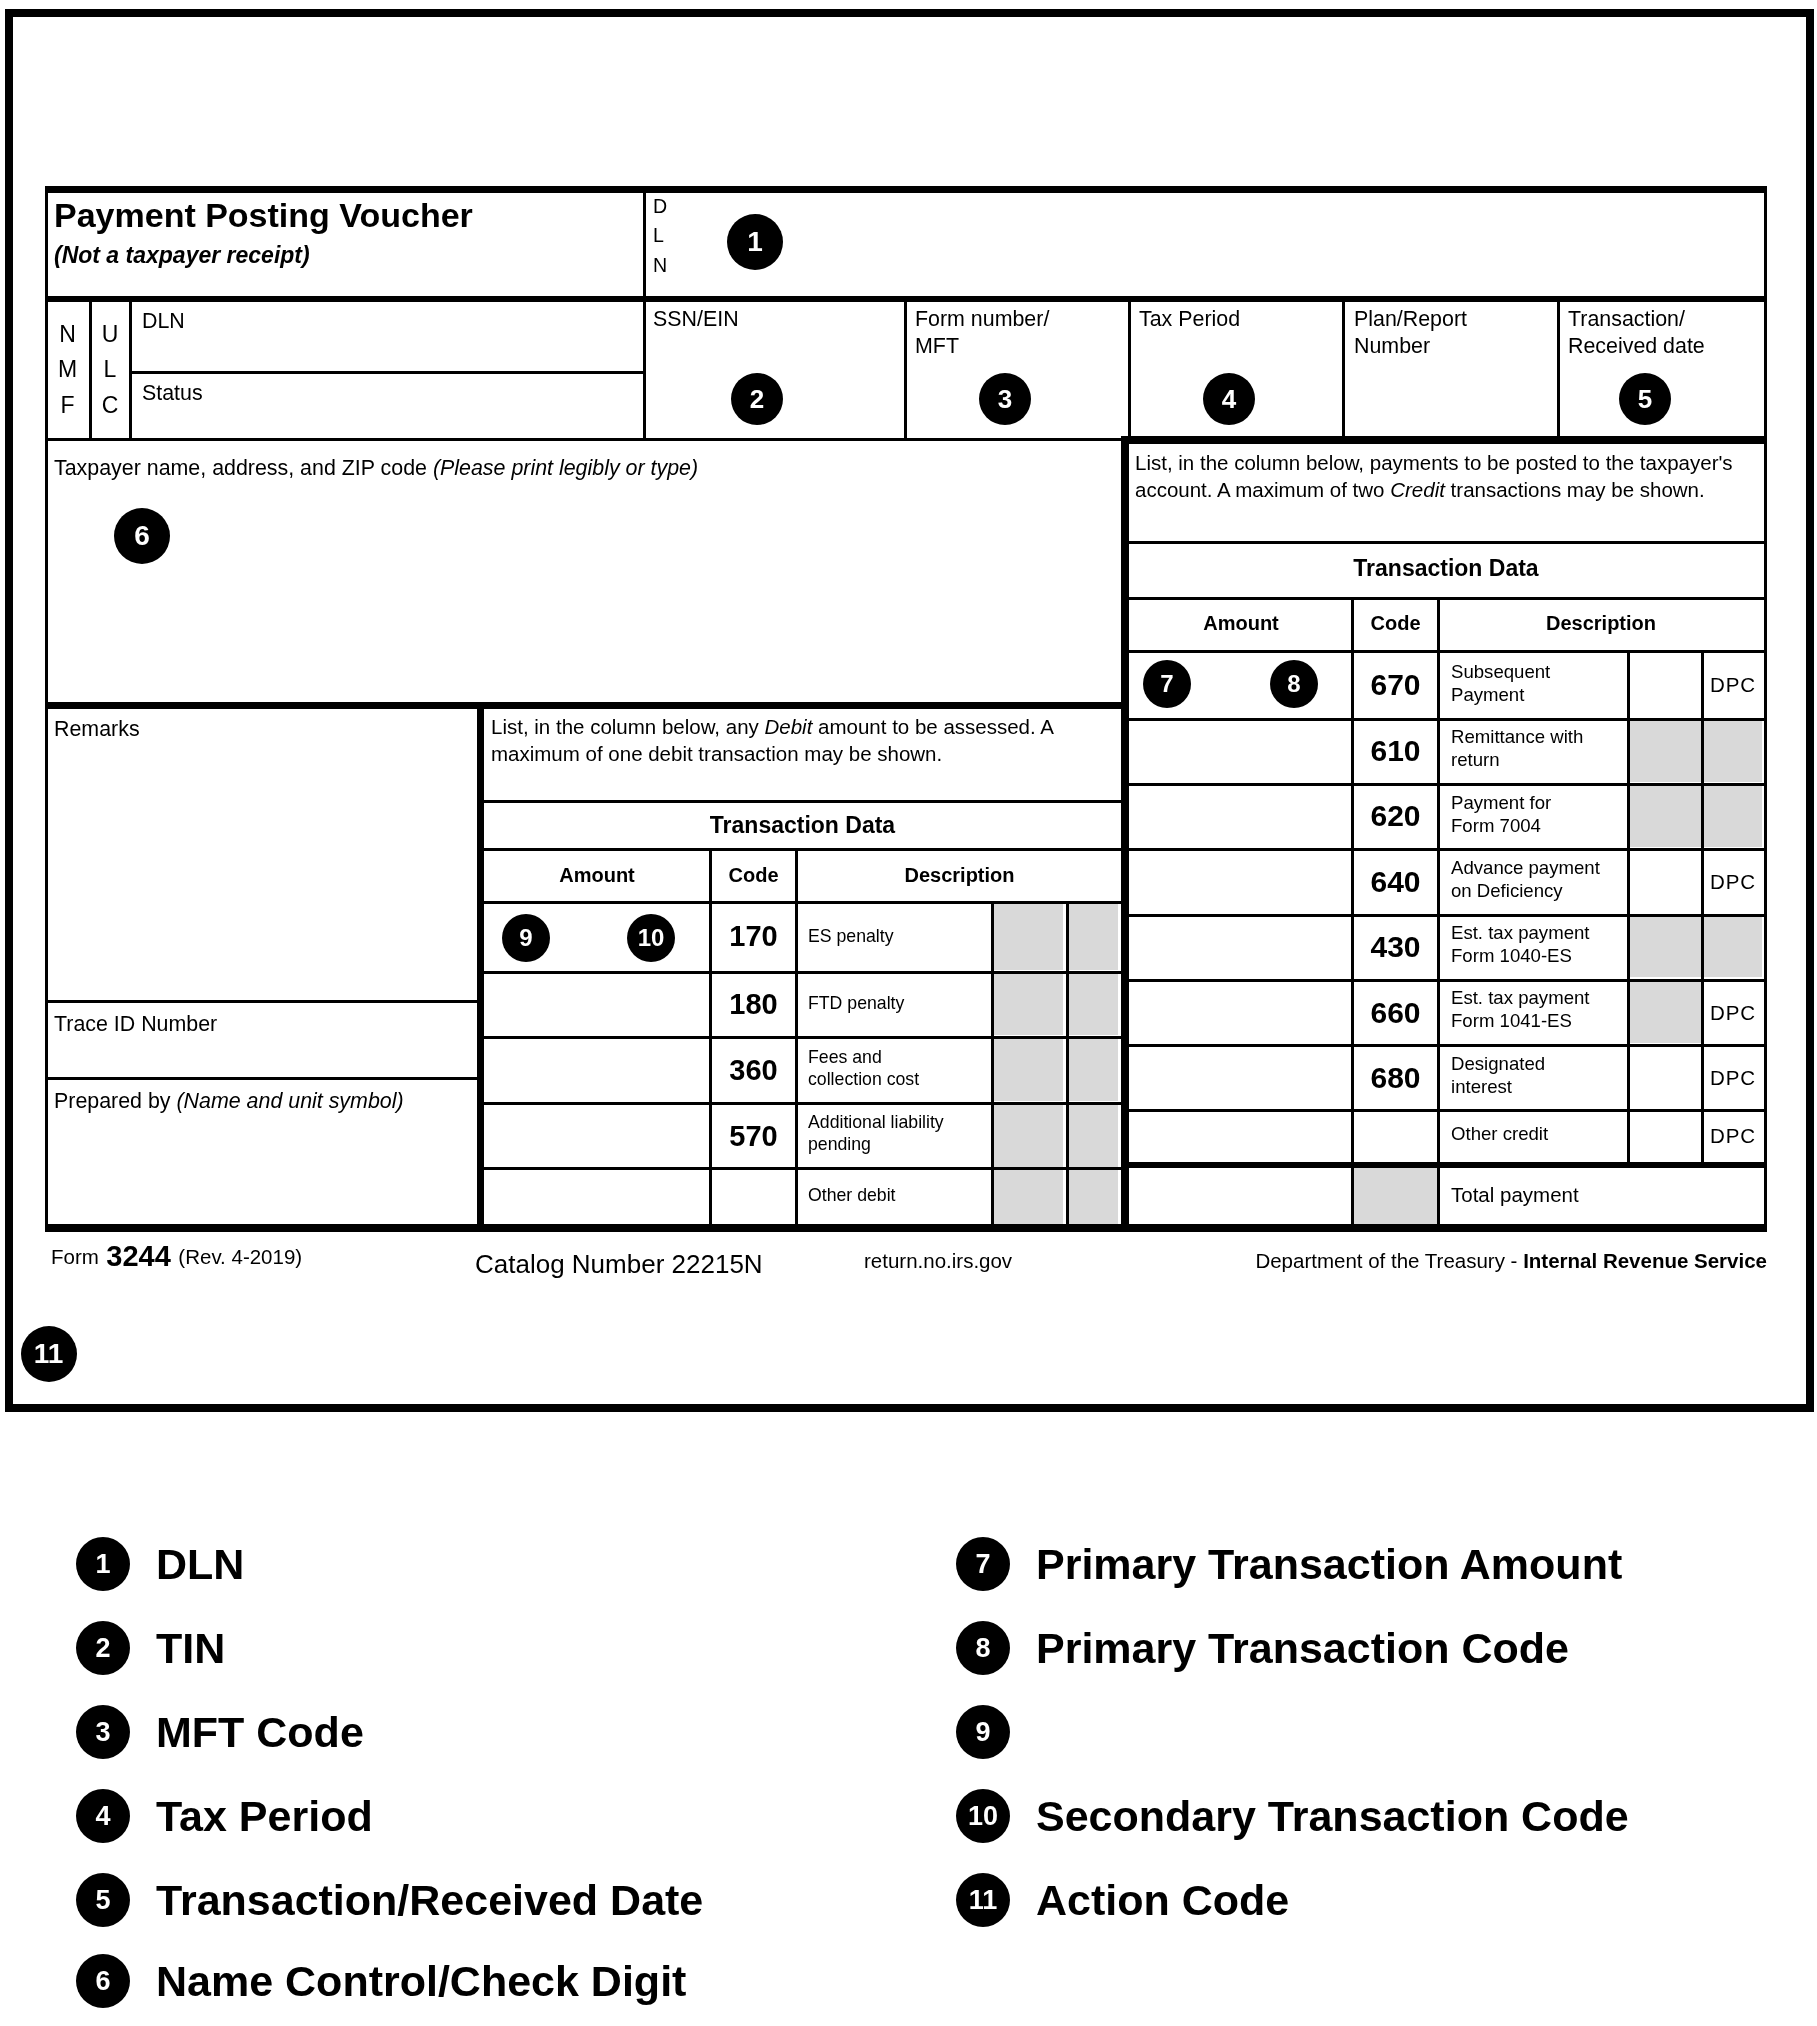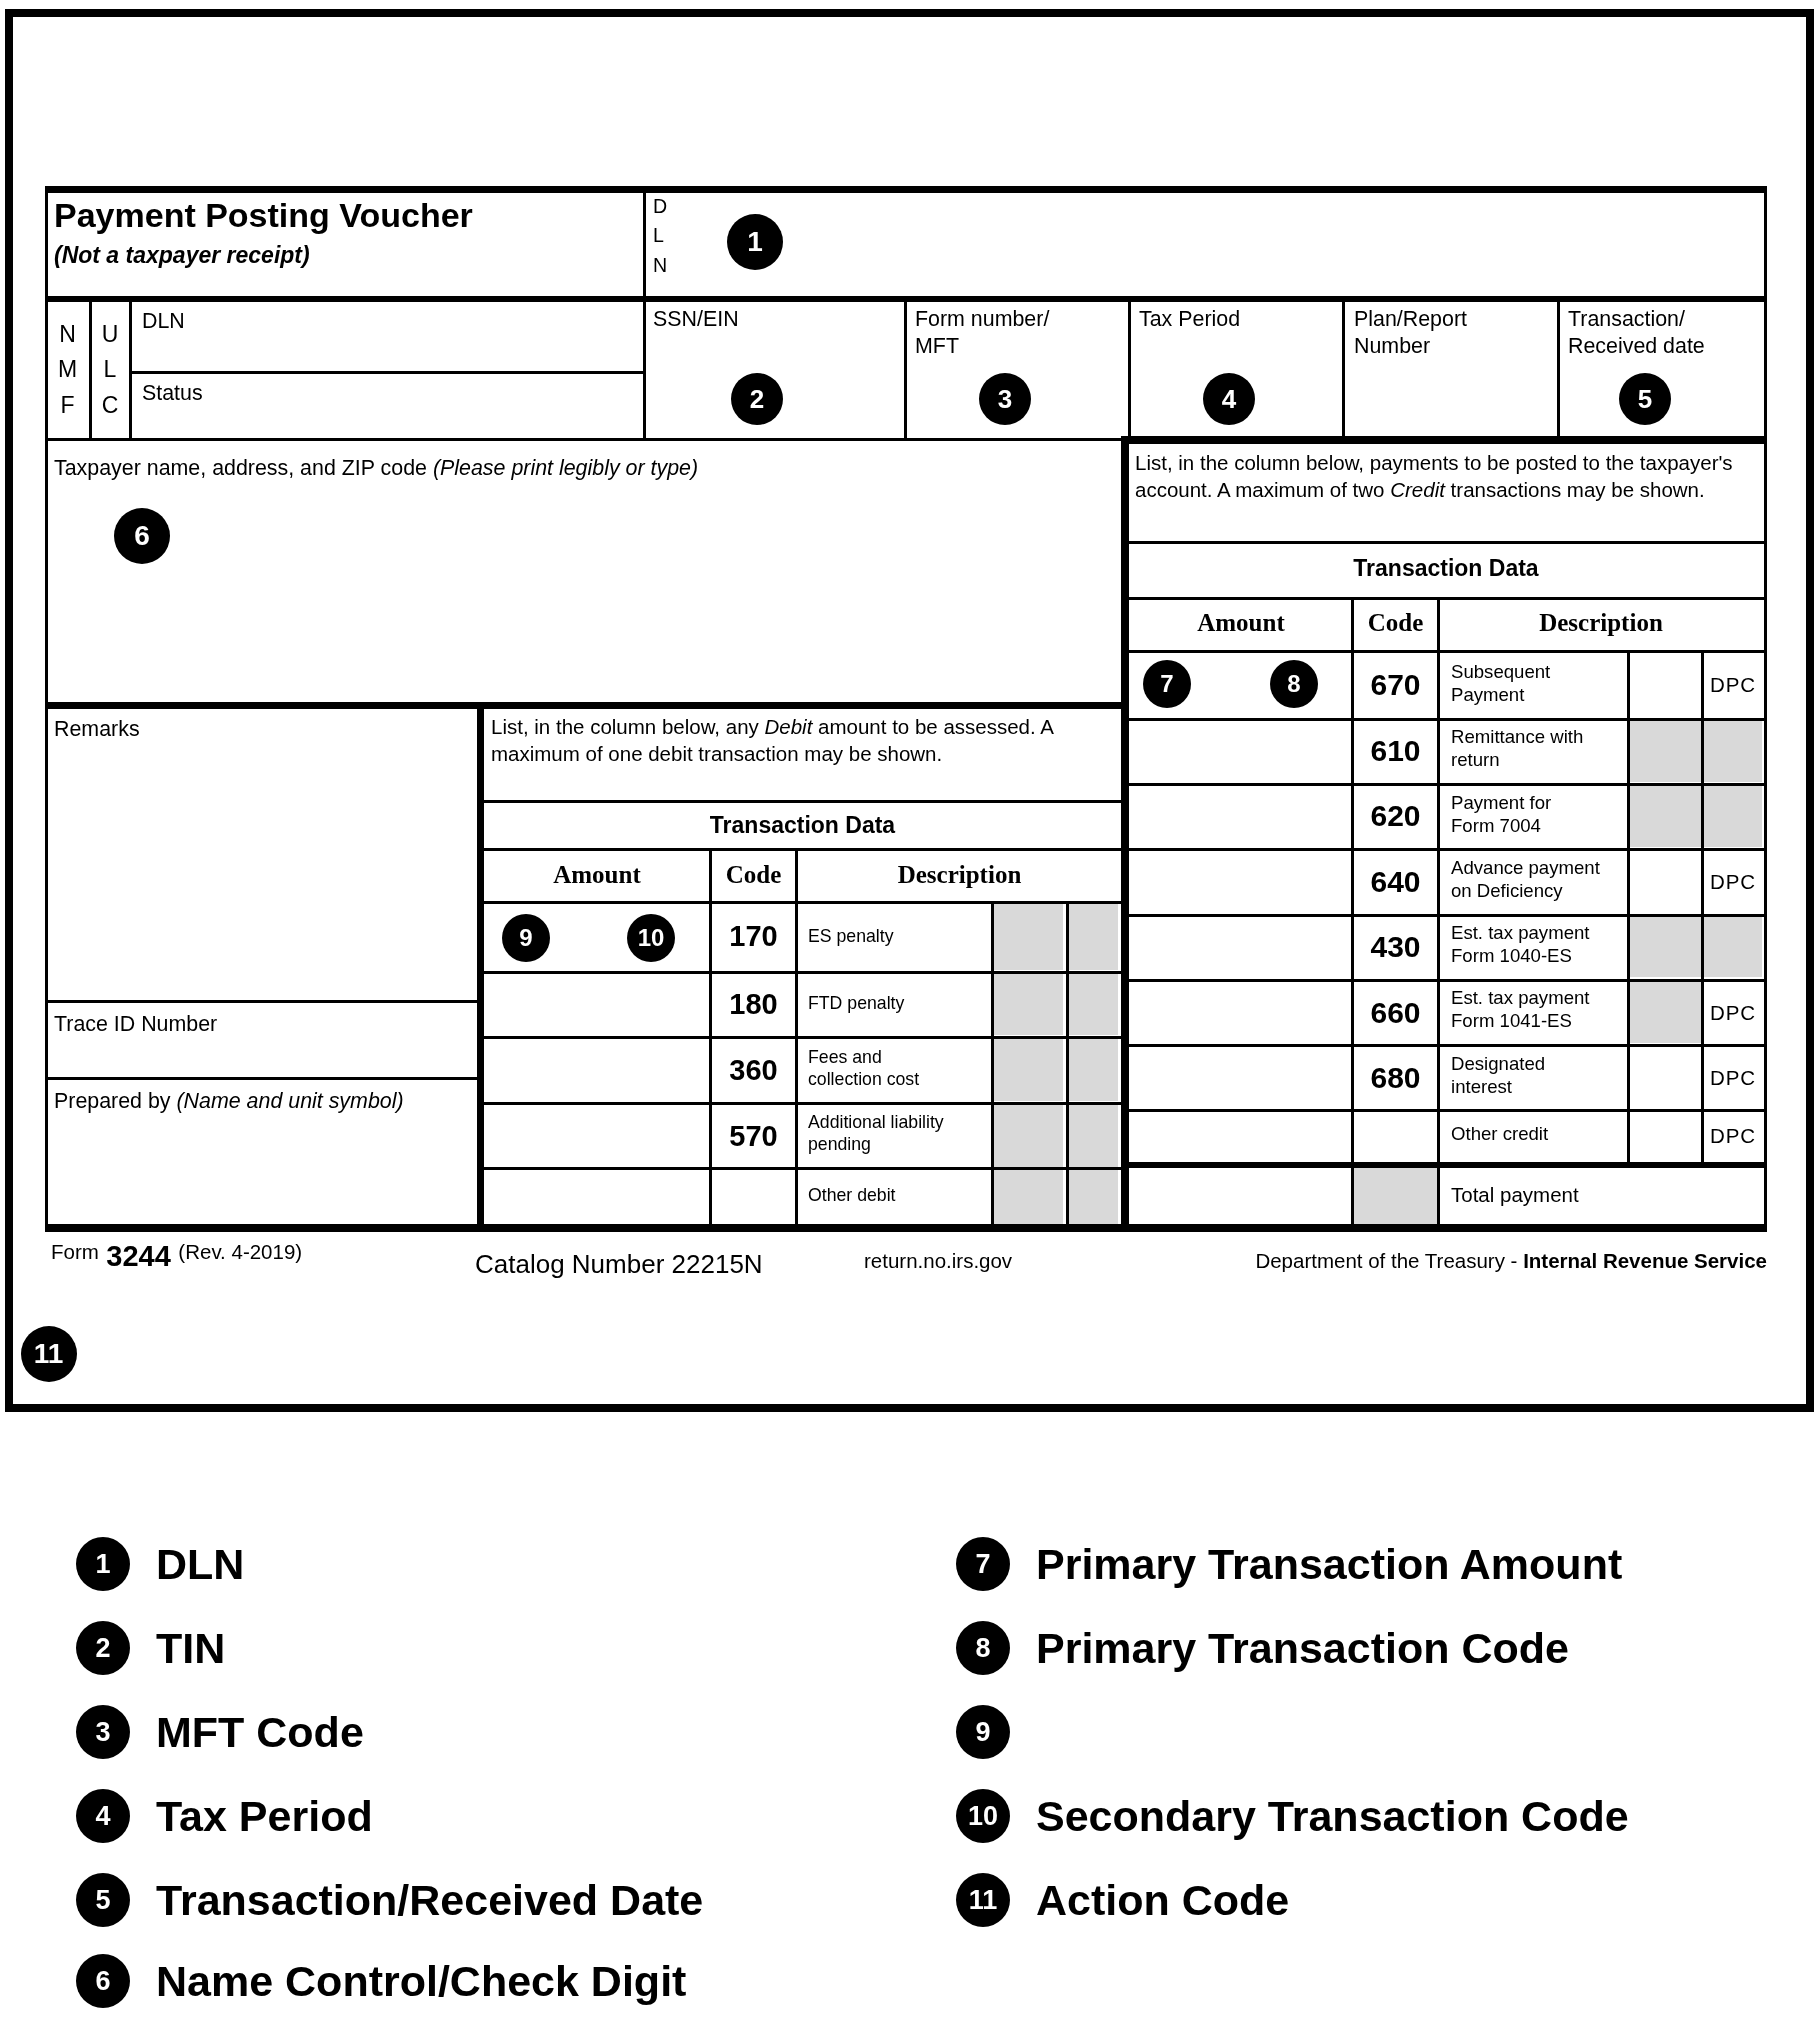--- a/index.html
+++ b/index.html
@@ -8,21 +8,21 @@
   .abs{position:absolute;}
   .ln{position:absolute;background:#000;}
   .shade{position:absolute;background:#d9d9d9;}
   .lbl{position:absolute;font-size:21.4px;line-height:1.25;}
   .pre{white-space:pre-line;}
   .cell{position:absolute;display:flex;align-items:center;justify-content:center;}
   .codetxt{font-weight:bold;font-size:30px;}
   .desc{position:absolute;font-size:18.6px;line-height:1.25;white-space:pre-line;}
   .dpc{font-size:20.5px;letter-spacing:0.9px;}
   .tdtitle{font-weight:bold;font-size:23px;}
-  .colhdr{font-weight:bold;font-size:25px;font-family:Liberation Serif, serif;}
+  .colhdr{font-weight:bold;font-size:20px;}
   .intro{position:absolute;font-size:20.5px;line-height:1.3;}
   .cal{position:absolute;background:#000;color:#fff;border-radius:50%;
        display:flex;align-items:center;justify-content:center;font-weight:bold;}
   .cal.big{width:56px;height:56px;font-size:28px;}
   .cal.med{width:52px;height:52px;font-size:26px;}
   .cal.sml{width:48px;height:48px;font-size:24px;}
   .vstack{position:absolute;white-space:pre-line;text-align:center;}
   .legend-row{position:absolute;display:flex;align-items:center;gap:26px;}
   .legend-circle{width:54px;height:54px;border-radius:50%;background:#000;color:#fff;
        display:flex;align-items:center;justify-content:center;font-weight:bold;font-size:27px;flex:0 0 auto;}
@@ -202,21 +202,21 @@
   <div class="cell codetxt" style="left:712px;top:1039px;width:83px;height:62px;font-size:29px;">360</div>
   <div class="desc" style="left:808px;top:1046px;width:177px;font-size:17.7px;">Fees and
 collection cost</div>
 
   <div class="cell codetxt" style="left:712px;top:1105px;width:83px;height:62px;font-size:29px;">570</div>
   <div class="desc" style="left:808px;top:1111px;width:177px;font-size:17.7px;">Additional liability
 pending</div>
 
   <div class="desc" style="left:808px;top:1184px;width:177px;font-size:17.7px;">Other debit</div>
 
-  <div class="abs" style="left:51px;top:1240px;display:flex;align-items:flex-start;gap:7.5px;">
+  <div class="abs" style="left:51px;top:1240px;display:flex;align-items:center;gap:7.5px;">
     <span style="font-size:20.5px;">Form</span>
     <span class="b" style="font-size:29px;">3244</span>
     <span style="font-size:20.5px;">(Rev. 4-2019)</span>
   </div>
   <div class="abs" style="left:475px;top:1249px;font-size:26px;">Catalog Number 22215N</div>
   <div class="abs" style="left:864px;top:1249px;font-size:20.5px;">return.no.irs.gov</div>
   <div class="abs" style="right:51px;top:1249px;font-size:20.5px;text-align:right;">
     <span>Department of the Treasury - </span><span class="b">Internal Revenue Service</span>
   </div>
 

